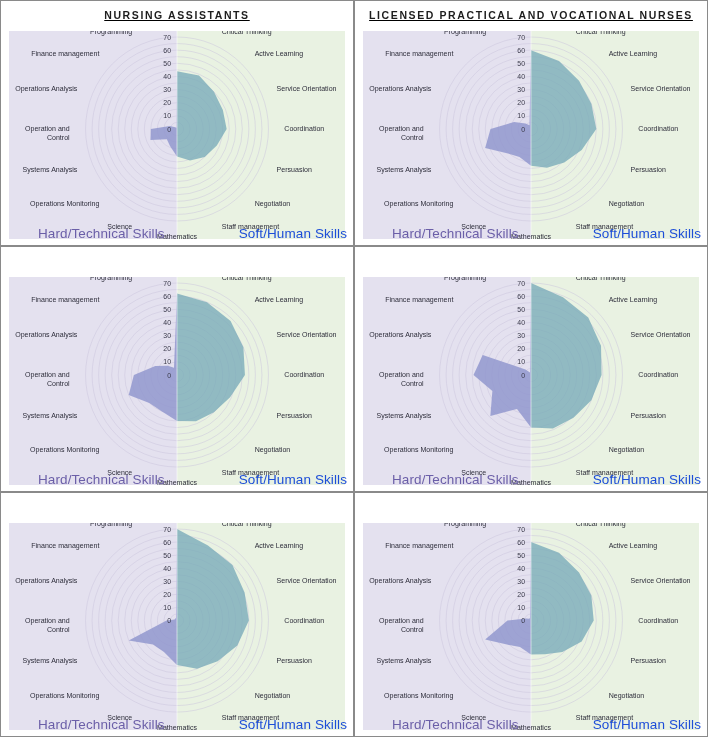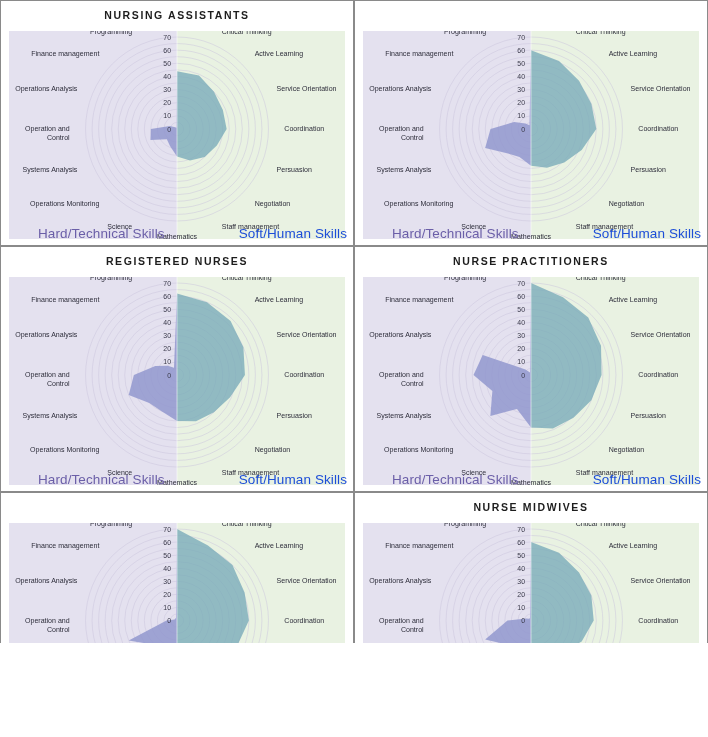--- a/index.html
+++ b/index.html
@@ -1,23 +1,24 @@
 <!DOCTYPE html>
 <html><head>
 <meta charset="utf-8">
 <title>Nursing Occupations Skill Radar Charts</title>
 <style>
   html,body{margin:0;padding:0;background:#ffffff;}
   body{font-family:"Liberation Sans", sans-serif;}
   #grid{
-    width:708px;height:643px;
+    width:708px;height:737px;
     display:grid;
     grid-template-columns:354px 354px;
     grid-template-rows:246px 246px 245px;
     box-sizing:border-box;
+    text-decoration:underline;
   }
   .panel{
     position:relative;
     box-sizing:border-box;
     border:1px solid #8a8a8a;
     background:#ffffff;
     overflow:hidden;
   }
   .panel-title{
     height:28px;
@@ -114,20 +115,21 @@
             <text x="68.8" y="59.9" text-anchor="end" class="ax-label">Operations Analysis</text>
             <text x="90.9" y="25.5" text-anchor="end" class="ax-label">Finance management</text>
             <text x="124.0" y="2.6" text-anchor="end" class="ax-label">Programming</text>
           </g>
         </svg>
       </div>
       <div class="footer-label footer-hard">Hard/Technical Skills</div>
       <div class="footer-label footer-soft">Soft/Human Skills</div>
     </div>
     <div class="panel">
+      <div class="panel-title">LICENSED PRACTICAL AND VOCATIONAL NURSES</div>
       <div class="plot-wrap">
         <svg class="plot-svg" viewBox="0 0 338 208" preserveAspectRatio="none">
           <rect x="0" y="0" width="169" height="208" fill="#e4e1ef"></rect>
           <rect x="169" y="0" width="169" height="208" fill="#e9f2e2"></rect>
           <g>
             <circle cx="169" cy="98" r="6.571428571428571" fill="none" stroke="#c9c4dc" stroke-width="0.55" opacity="0.9"></circle>
             <circle cx="169" cy="98" r="13.142857142857142" fill="none" stroke="#c9c4dc" stroke-width="0.55" opacity="0.9"></circle>
             <circle cx="169" cy="98" r="19.71428571428571" fill="none" stroke="#c9c4dc" stroke-width="0.55" opacity="0.9"></circle>
             <circle cx="169" cy="98" r="26.285714285714285" fill="none" stroke="#c9c4dc" stroke-width="0.55" opacity="0.9"></circle>
             <circle cx="169" cy="98" r="32.85714285714286" fill="none" stroke="#c9c4dc" stroke-width="0.55" opacity="0.9"></circle>
@@ -180,21 +182,20 @@
             <text x="68.8" y="59.9" text-anchor="end" class="ax-label">Operations Analysis</text>
             <text x="90.9" y="25.5" text-anchor="end" class="ax-label">Finance management</text>
             <text x="124.0" y="2.6" text-anchor="end" class="ax-label">Programming</text>
           </g>
         </svg>
       </div>
       <div class="footer-label footer-hard">Hard/Technical Skills</div>
       <div class="footer-label footer-soft">Soft/Human Skills</div>
     </div>
     <div class="panel">
-      <div class="panel-title">REGISTERED NURSES</div>
       <div class="plot-wrap">
         <svg class="plot-svg" viewBox="0 0 338 208" preserveAspectRatio="none">
           <rect x="0" y="0" width="169" height="208" fill="#e4e1ef"></rect>
           <rect x="169" y="0" width="169" height="208" fill="#e9f2e2"></rect>
           <g>
             <circle cx="169" cy="98" r="6.571428571428571" fill="none" stroke="#c9c4dc" stroke-width="0.55" opacity="0.9"></circle>
             <circle cx="169" cy="98" r="13.142857142857142" fill="none" stroke="#c9c4dc" stroke-width="0.55" opacity="0.9"></circle>
             <circle cx="169" cy="98" r="19.71428571428571" fill="none" stroke="#c9c4dc" stroke-width="0.55" opacity="0.9"></circle>
             <circle cx="169" cy="98" r="26.285714285714285" fill="none" stroke="#c9c4dc" stroke-width="0.55" opacity="0.9"></circle>
             <circle cx="169" cy="98" r="32.85714285714286" fill="none" stroke="#c9c4dc" stroke-width="0.55" opacity="0.9"></circle>
@@ -247,21 +248,20 @@
             <text x="68.8" y="59.9" text-anchor="end" class="ax-label">Operations Analysis</text>
             <text x="90.9" y="25.5" text-anchor="end" class="ax-label">Finance management</text>
             <text x="124.0" y="2.6" text-anchor="end" class="ax-label">Programming</text>
           </g>
         </svg>
       </div>
       <div class="footer-label footer-hard">Hard/Technical Skills</div>
       <div class="footer-label footer-soft">Soft/Human Skills</div>
     </div>
     <div class="panel">
-      <div class="panel-title">NURSE PRACTITIONERS</div>
       <div class="plot-wrap">
         <svg class="plot-svg" viewBox="0 0 338 208" preserveAspectRatio="none">
           <rect x="0" y="0" width="169" height="208" fill="#e4e1ef"></rect>
           <rect x="169" y="0" width="169" height="208" fill="#e9f2e2"></rect>
           <g>
             <circle cx="169" cy="98" r="6.571428571428571" fill="none" stroke="#c9c4dc" stroke-width="0.55" opacity="0.9"></circle>
             <circle cx="169" cy="98" r="13.142857142857142" fill="none" stroke="#c9c4dc" stroke-width="0.55" opacity="0.9"></circle>
             <circle cx="169" cy="98" r="19.71428571428571" fill="none" stroke="#c9c4dc" stroke-width="0.55" opacity="0.9"></circle>
             <circle cx="169" cy="98" r="26.285714285714285" fill="none" stroke="#c9c4dc" stroke-width="0.55" opacity="0.9"></circle>
             <circle cx="169" cy="98" r="32.85714285714286" fill="none" stroke="#c9c4dc" stroke-width="0.55" opacity="0.9"></circle>
@@ -380,21 +380,20 @@
             <text x="68.8" y="59.9" text-anchor="end" class="ax-label">Operations Analysis</text>
             <text x="90.9" y="25.5" text-anchor="end" class="ax-label">Finance management</text>
             <text x="124.0" y="2.6" text-anchor="end" class="ax-label">Programming</text>
           </g>
         </svg>
       </div>
       <div class="footer-label footer-hard">Hard/Technical Skills</div>
       <div class="footer-label footer-soft">Soft/Human Skills</div>
     </div>
     <div class="panel">
-      <div class="panel-title">NURSE MIDWIVES</div>
       <div class="plot-wrap">
         <svg class="plot-svg" viewBox="0 0 338 208" preserveAspectRatio="none">
           <rect x="0" y="0" width="169" height="208" fill="#e4e1ef"></rect>
           <rect x="169" y="0" width="169" height="208" fill="#e9f2e2"></rect>
           <g>
             <circle cx="169" cy="98" r="6.571428571428571" fill="none" stroke="#c9c4dc" stroke-width="0.55" opacity="0.9"></circle>
             <circle cx="169" cy="98" r="13.142857142857142" fill="none" stroke="#c9c4dc" stroke-width="0.55" opacity="0.9"></circle>
             <circle cx="169" cy="98" r="19.71428571428571" fill="none" stroke="#c9c4dc" stroke-width="0.55" opacity="0.9"></circle>
             <circle cx="169" cy="98" r="26.285714285714285" fill="none" stroke="#c9c4dc" stroke-width="0.55" opacity="0.9"></circle>
             <circle cx="169" cy="98" r="32.85714285714286" fill="none" stroke="#c9c4dc" stroke-width="0.55" opacity="0.9"></circle>

